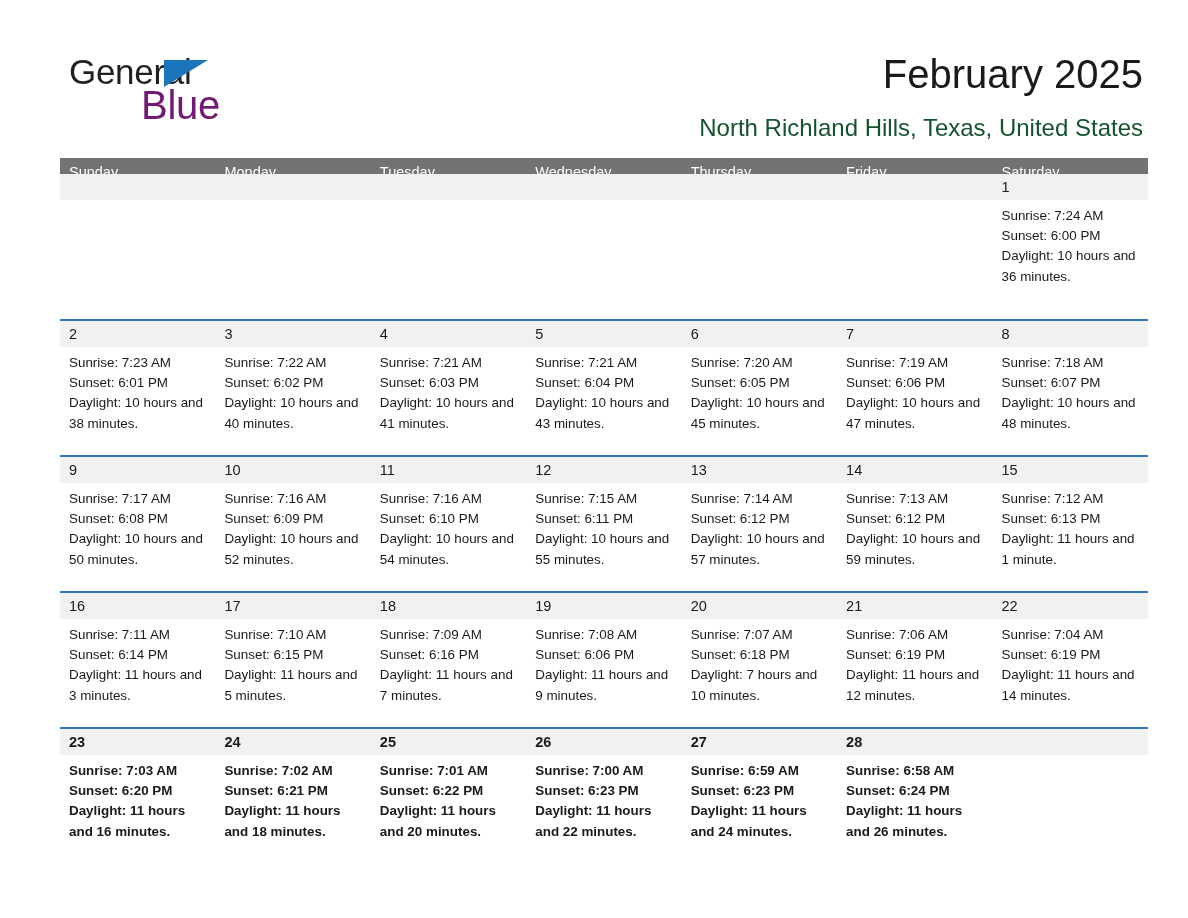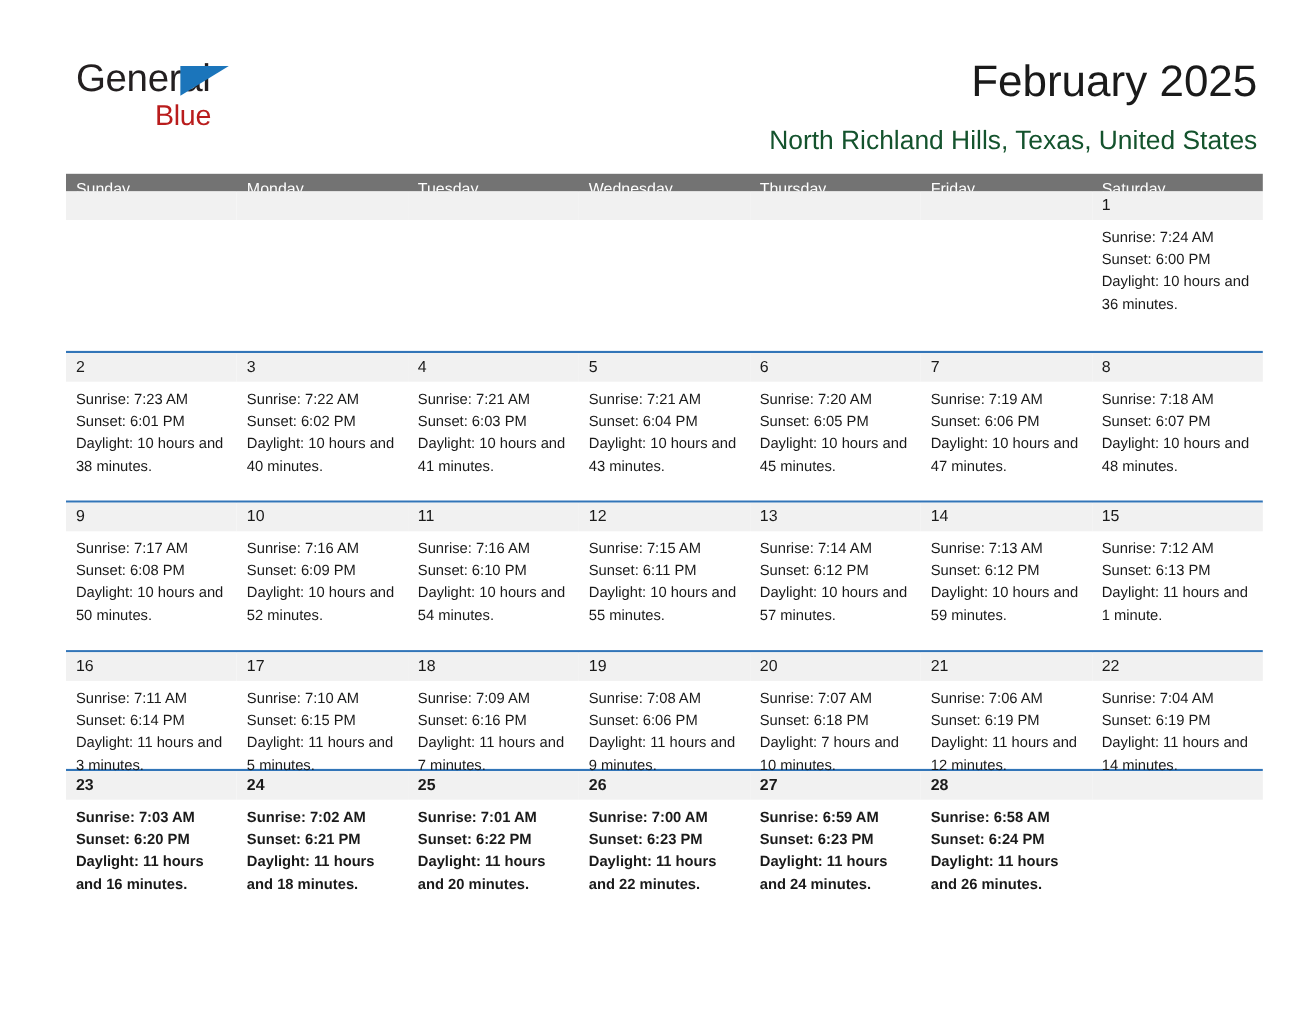--- a/index.html
+++ b/index.html
@@ -54,23 +54,23 @@
     width: 0;
     height: 0;
     border-top: 0 solid transparent;
     border-left: 44px solid #1b75bb;
     border-bottom: 27px solid transparent;
   }
   .logo-blue {
     position: absolute;
     left: 72px;
     top: 33px;
-    font-size: 26px;
+    font-size: 40px;
     letter-spacing: -0.3px;
-    color: #b91c1c;
+    color: #701a75;
     line-height: 40px;
     font-weight: 400;
   }
 
   .title {
     position: absolute;
     right: 56px;
     top: 50px;
     font-size: 40px;
     line-height: 48px;
@@ -150,21 +150,21 @@
     white-space: nowrap;
   }
   .day-line.wrap {
     white-space: normal;
   }
 
   
   .week.r0 .day-cell { height: 145px; }
   .week.r1 .day-cell { height: 134px; }
   .week.r2 .day-cell { height: 134px; }
-  .week.r3 .day-cell { height: 106px; }
+  .week.r3 .day-cell { height: 134px; }
   .week.r4 .day-cell { height: 134px; }
 </style>
 </head>
 <body>
 
 <div class="page">
 
   <div class="header">
 
     <div class="logo">

